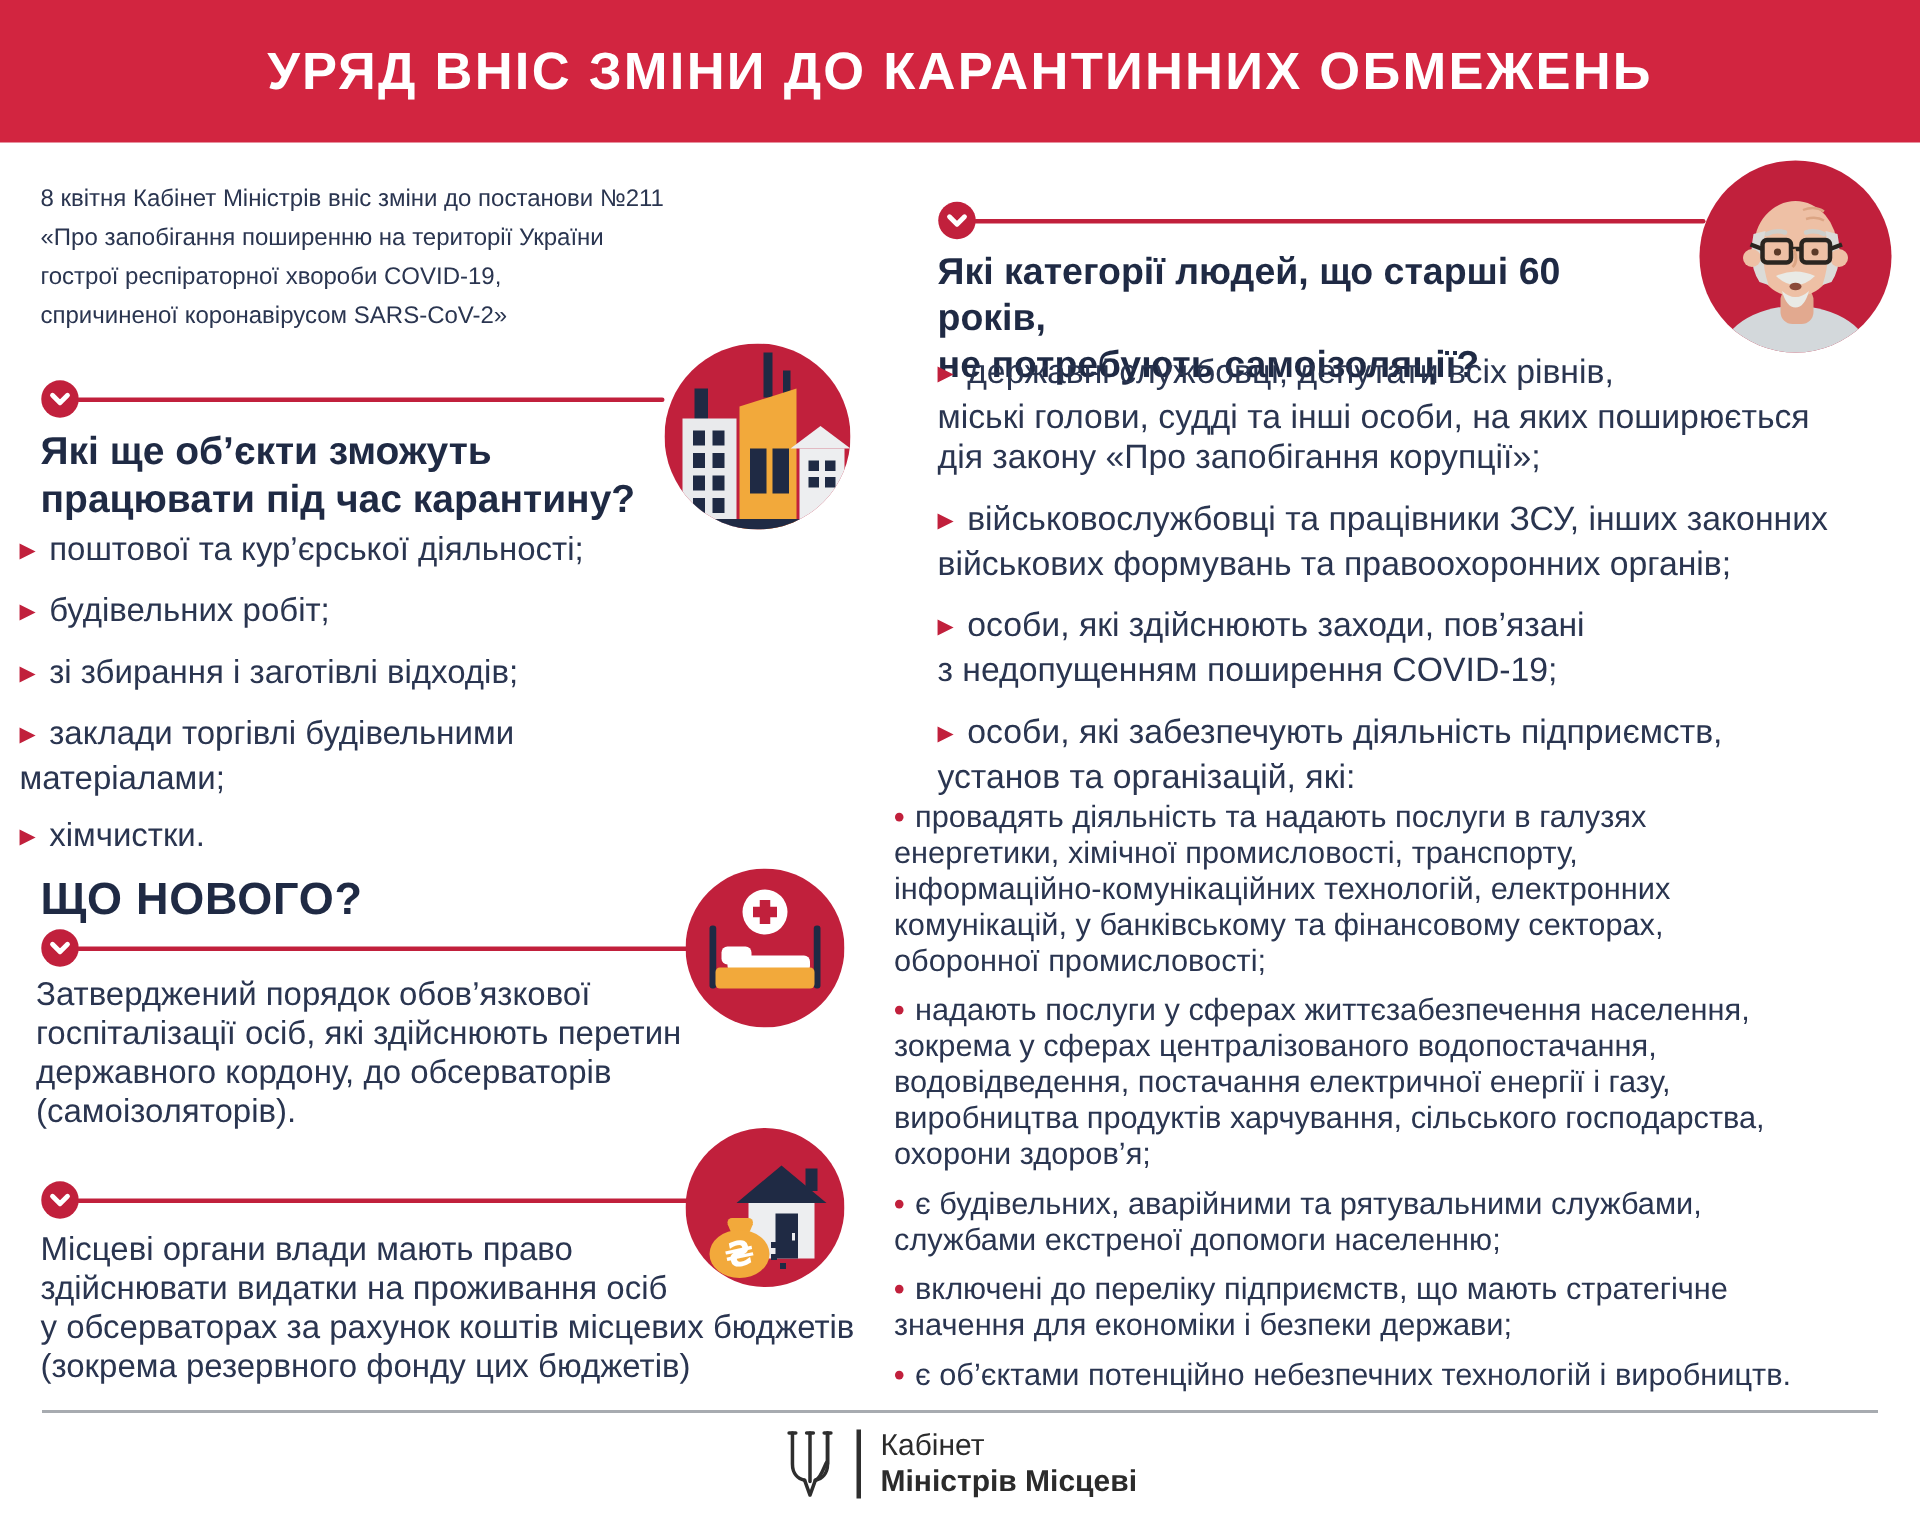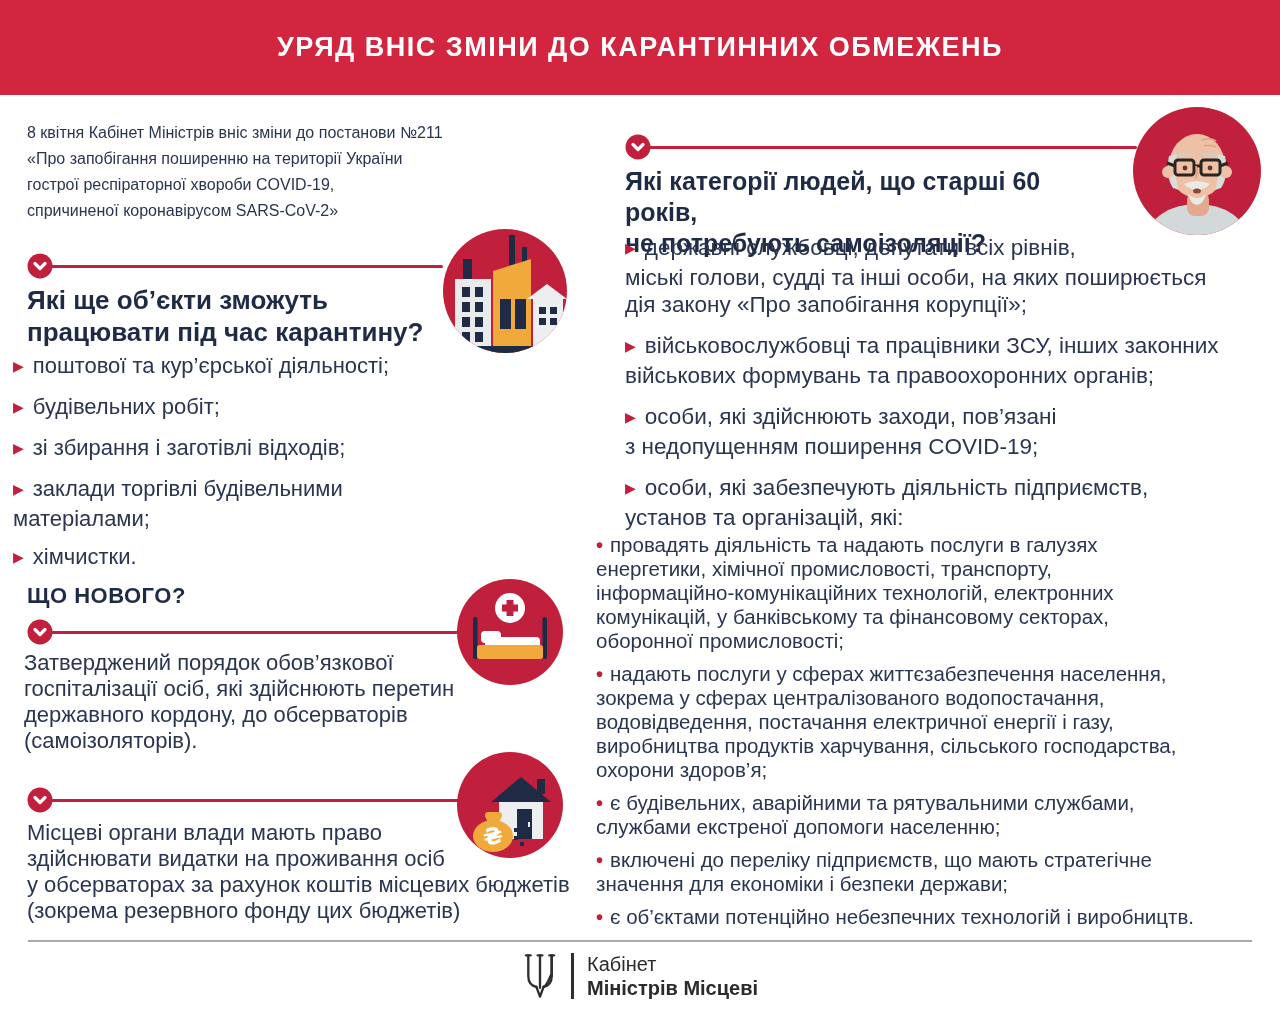--- a/index.html
+++ b/index.html
@@ -14,26 +14,26 @@
   .page{
     position:relative;width:1280px;height:1014px;background:#fff;overflow:hidden;
     font-family:"Liberation Sans","DejaVu Sans",sans-serif;color:var(--body);
   }
   .abs{position:absolute;}
   .banner{
     position:absolute;left:0;top:0;width:1280px;height:95px;background:var(--banner-red);
     display:flex;align-items:center;justify-content:center;
   }
   .banner-title{
-    margin:0;color:#fff;font-size:27px;font-weight:bold;letter-spacing:1.5px;white-space:nowrap;
+    margin:0;color:#fff;font-size:35px;font-weight:bold;letter-spacing:1.5px;white-space:nowrap;
   }
   .pre{white-space:pre-line;}
   .intro{font-size:16px;line-height:26px;color:var(--body);}
   .h1{font-size:26px;line-height:32px;font-weight:bold;color:var(--navy);margin:0;}
-  .h-caps{font-size:22px;font-weight:bold;color:var(--navy);letter-spacing:0.5px;margin:0;}
+  .h-caps{font-size:30px;font-weight:bold;color:var(--navy);letter-spacing:0.5px;margin:0;}
   .para{font-size:22px;line-height:26px;color:var(--body);}
   .marker{display:flex;align-items:center;}
   .marker svg{flex:0 0 auto;display:block;}
   .marker .line{flex:1;height:3px;background:var(--accent);margin-left:-2px;border-radius:2px;}
   .bullets p.bullet{margin:0 0 11px 0;font-size:22px;line-height:27px;color:var(--body);}
   .bullets-r p.bullet{margin:0 0 14px 0;font-size:22.5px;line-height:27px;color:var(--body);}
   .tri{color:var(--accent);font-size:14px;margin-right:9px;position:relative;top:-2px;}
   .btext{white-space:pre-line;}
   .subs p.sub{margin:0 0 9px 0;font-size:20.5px;line-height:24px;color:var(--body);}
   .dot{color:var(--accent);font-size:20px;font-weight:bold;margin-right:7px;}

